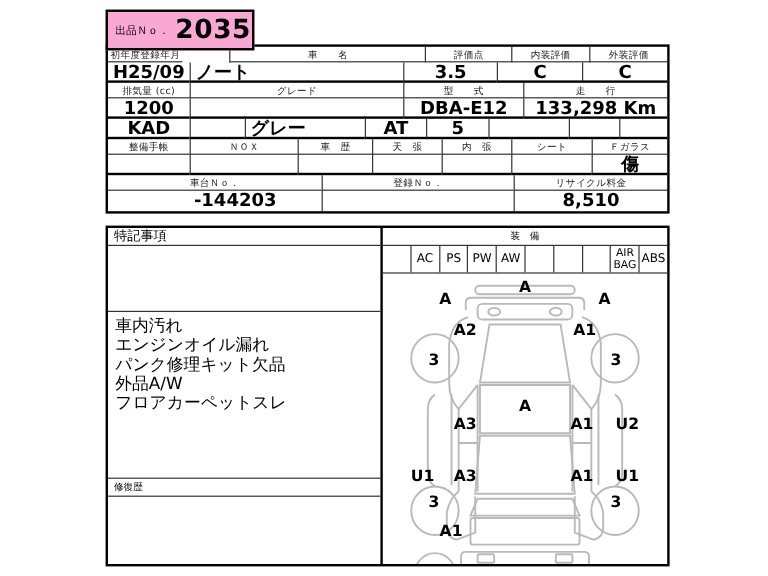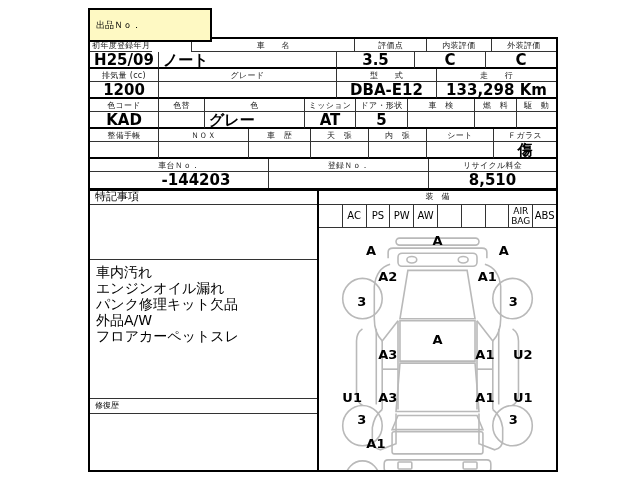--- a/index.html
+++ b/index.html
@@ -32,21 +32,21 @@
   .val.left { text-align: left; padding-left: 4px; }
   .bl { border-left: 1px solid #333; }
   .bb { border-bottom: 1px solid #333; }
   .thickb { border-bottom: 2px solid #000; }
 
   
   #lotbox {
     position: absolute; left: 0; top: 0;
     width: 120px; height: 30px;
     border: 2px solid #000;
-    background: #fef9c3;
+    background: #f9a8d4;
     z-index: 5;
     display: flex; align-items: center;
   }
   #lotlabel { font-size: 9px; padding-left: 6px; letter-spacing: 0px; }
   #lotno { font-size: 22px; font-weight: bold; margin-left: 5px; letter-spacing: 0.5px; }
 
   
   #table {
     position: absolute; left: 0; top: 29px;
     width: 470px;
@@ -97,20 +97,21 @@
     transform: translate(-50%,-50%); white-space: nowrap;
   }
 </style>
 </head>
 <body>
 
 <div id="sheet">
 
   <div id="lotbox">
     <span id="lotlabel">出品Ｎｏ．</span>
+    <span id="lotno">2035</span>
   </div>
 
   <div id="table">
       <div class="row">
         <div class="cell hdr bb" style="width: 68px;">初年度登録年月</div>
         <div class="cell hdr bl bb" style="width: 178px; margin-left: 39px;">車　　名</div>
         <div class="cell hdr bl bb" style="width: 78px;">評価点</div>
         <div class="cell hdr bl bb" style="width: 71px;">内装評価</div>
         <div class="cell hdr bl bb" style="width: 71px;">外装評価</div>
       </div>
@@ -125,30 +126,20 @@
         <div class="cell hdr bb" style="width: 68px;">排気量 (cc)</div>
         <div class="cell hdr bl bb" style="width: 178px;">グレード</div>
         <div class="cell hdr bl bb" style="width: 100px;">型　　式</div>
         <div class="cell hdr bl bb" style="width: 120px;">走　　行</div>
       </div>
       <div class="row">
         <div class="cell val thickb" style="width: 68px;">1200</div>
         <div class="cell val bl thickb" style="width: 178px;"></div>
         <div class="cell val bl thickb" style="width: 100px;">DBA-E12</div>
         <div class="cell val bl thickb" style="width: 120px;">133,298 Km</div>
-      </div>
-      <div class="row">
-        <div class="cell hdr bb" style="width: 68px;">色コード</div>
-        <div class="cell hdr bl bb" style="width: 46px;">色替</div>
-        <div class="cell hdr bl bb" style="width: 100px;">色</div>
-        <div class="cell hdr bl bb" style="width: 51px;">ミッション</div>
-        <div class="cell hdr bl bb" style="width: 52px;">ドア・形状</div>
-        <div class="cell hdr bl bb" style="width: 67px;">車　検</div>
-        <div class="cell hdr bl bb" style="width: 42px;">燃　料</div>
-        <div class="cell hdr bl bb" style="width: 40px;">駆　動</div>
       </div>
       <div class="row">
         <div class="cell val thickb" style="width: 68px;">KAD</div>
         <div class="cell val bl thickb" style="width: 46px;"></div>
         <div class="cell val left bl thickb" style="width: 100px;">グレー</div>
         <div class="cell val bl thickb" style="width: 51px;">AT</div>
         <div class="cell val bl thickb" style="width: 52px;">5</div>
         <div class="cell val bl thickb" style="width: 67px;"></div>
         <div class="cell val bl thickb" style="width: 42px;"></div>
         <div class="cell val bl thickb" style="width: 40px;"></div>

